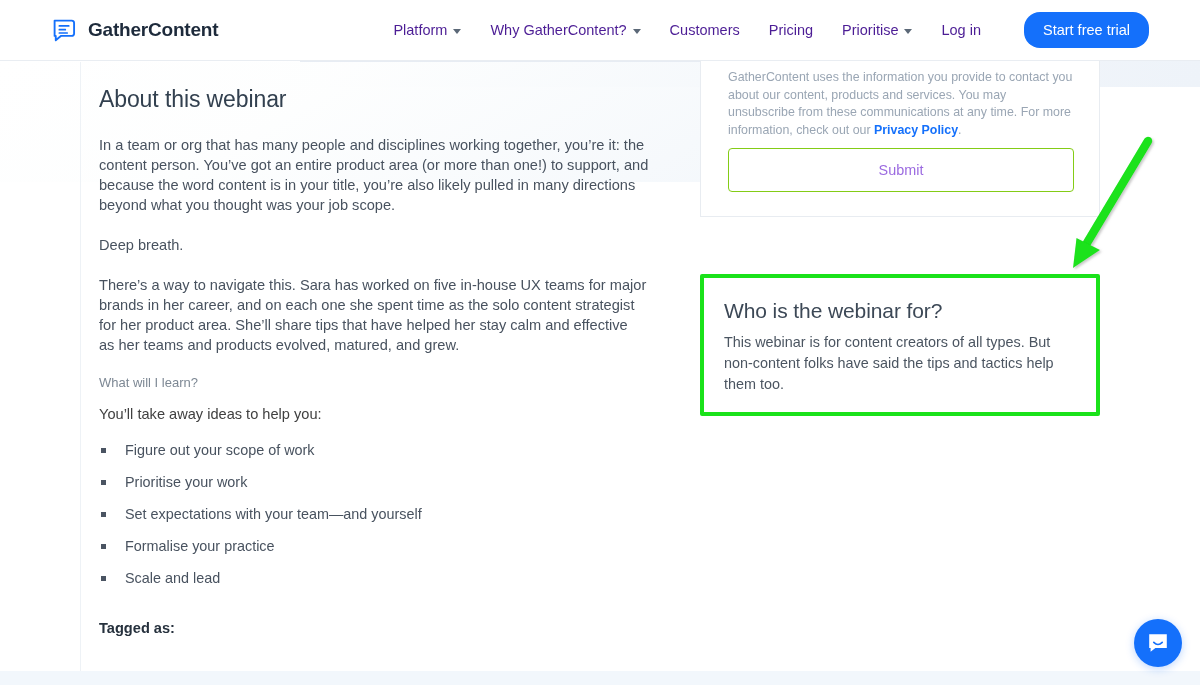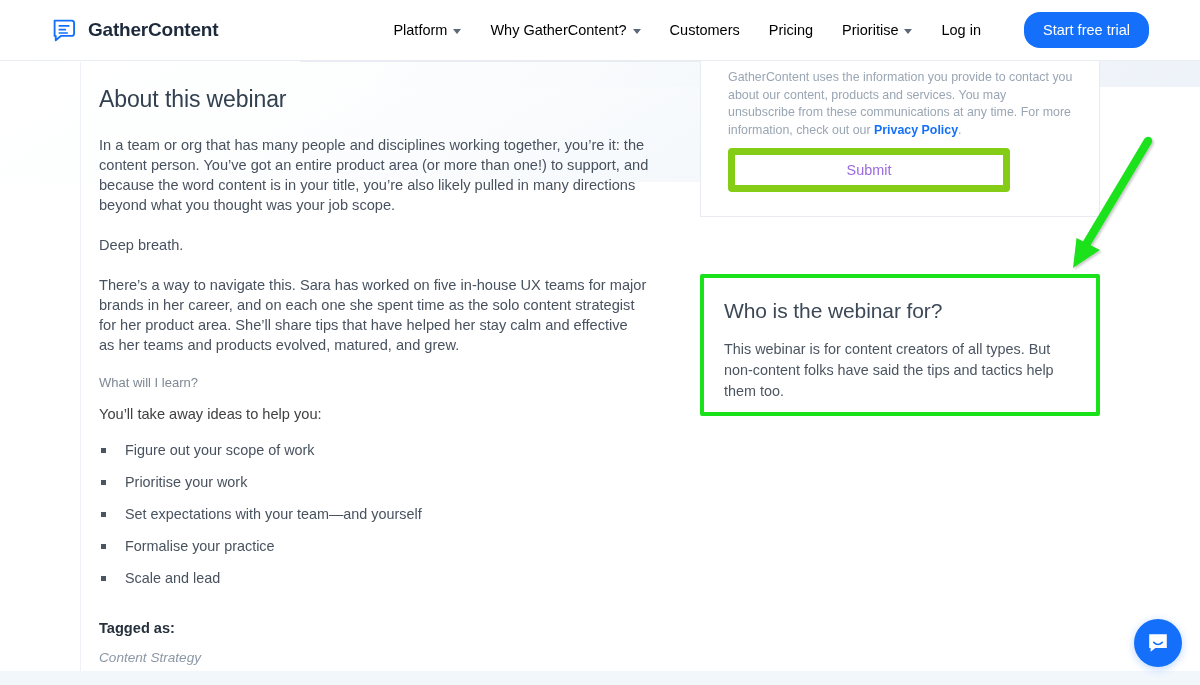--- a/index.html
+++ b/index.html
@@ -20,21 +20,21 @@
     z-index: 30;
   }
   #brand { display: flex; align-items: center; gap: 11px; margin-left: 52px; }
   #brand-mark { width: 25px; height: 25px; display: block; }
   #brand-name {
     font-size: 19px; font-weight: bold; color: #1d2a3b; letter-spacing: -0.2px; text-align: right;
   }
   #nav { margin-left: auto; display: flex; align-items: center; margin-right: 51px; }
   .nav-item {
     display: flex; align-items: center; gap: 6px;
-    font-size: 14.5px; color: #000000;
+    font-size: 14.5px; color: #4c1d95;
     padding: 0 0; margin-right: 29px;
     cursor: pointer; white-space: nowrap;
   }
   .nav-item:last-of-type { margin-right: 0; }
   .caret {
     width: 0; height: 0; display: inline-block;
     border-left: 4.5px solid transparent;
     border-right: 4.5px solid transparent;
     border-top: 5.5px solid #5b6877;
     position: relative; top: 1px;
@@ -115,22 +115,22 @@
     background: #ffffff; border: 1px solid #e8ecf1;
     border-top: none;
     z-index: 10;
   }
   #consent {
     position: absolute; left: 27px; top: 13px; width: 348px;
     font-size: 12.4px; line-height: 17.6px; color: #9aa6b4;
   }
   #privacy-link { color: #1470fb; font-weight: bold; cursor: pointer; margin-top: 24px; }
   #submit-btn {
-    position: absolute; left: 27px; top: 92px; width: 282px; height: 44px;
-    border: 7px solid #84cc16; border-radius: 4px;
+    position: absolute; left: 27px; top: 92px; width: 346px; height: 44px;
+    border: 1px solid #84cc16; border-radius: 4px;
     background: #ffffff; color: #9b6ae0;
     font-size: 14.4px; font-family: "Liberation Sans", sans-serif;
     display: flex; align-items: center; justify-content: center;
     cursor: pointer;
   }
 
   
   #who-wrap {
     position: absolute; left: 700px; top: 274px; width: 400px; height: 142px;
     z-index: 12;
@@ -140,21 +140,21 @@
     position: absolute; inset: 0;
     background: #ffffff;
     border: 4px solid #1ae21a;
     border-radius: 2px;
   }
   #who-title {
     position: absolute; left: 24px; top: 25px;
     font-size: 21px; color: #3c4856; font-weight: normal; letter-spacing: -0.1px;
   }
   #who-body {
-    position: absolute; left: 24px; top: 65px; width: 348px;
+    position: absolute; left: 24px; top: 58px; width: 348px;
     font-size: 14.4px; line-height: 21px; color: #4b5561;
   }
 
   
   #arrow { position: absolute; left: 1055px; top: 125px; z-index: 20; }
 
   
   #chat-btn {
     position: absolute; left: 1134px; top: 619px;
     width: 48px; height: 48px; border-radius: 50%;
@@ -223,21 +223,20 @@
 
     <ul id="bullets">
       <li>Figure out your scope of work</li>
       <li>Prioritise your work</li>
       <li>Set expectations with your team—and yourself</li>
       <li>Formalise your practice</li>
       <li>Scale and lead</li>
     </ul>
 
     <div id="tagged-title">Tagged as:</div>
-    <div id="tag-link">Content Strategy</div>
   </div>
 
   <div id="form-card">
     <div id="consent">
       <span>GatherContent uses the information you provide to contact you about our content, products and services. You may unsubscribe from these communications at any time. For more information, check out our </span><a id="privacy-link">Privacy Policy</a><span>.</span>
     </div>
     <div id="submit-btn">Submit</div>
   </div>
 
   <div id="who-wrap">

